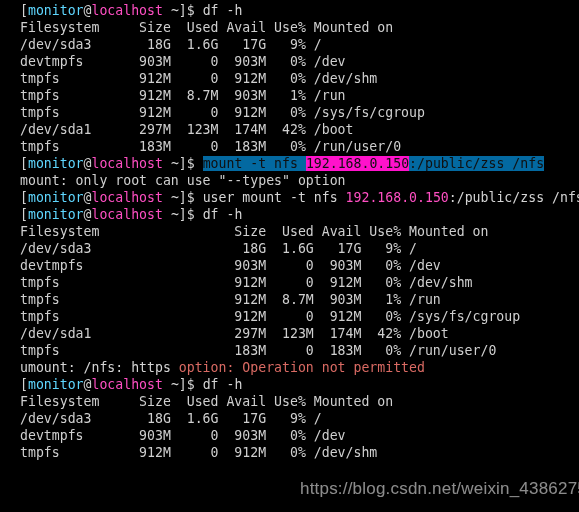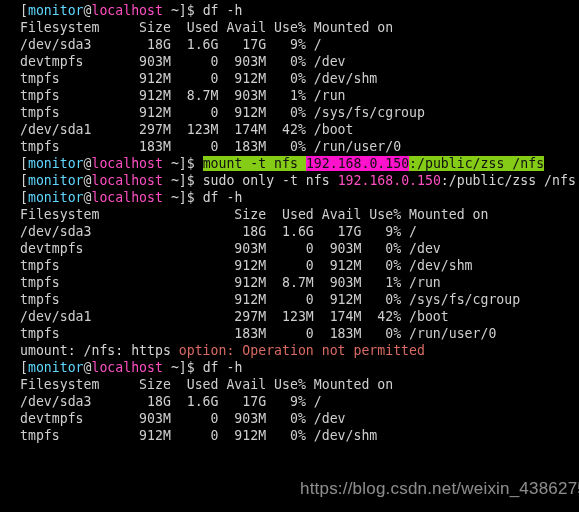--- a/index.html
+++ b/index.html
@@ -38,21 +38,21 @@
 
   
   .c-user   { color: #5fd7ff; }   
   .c-host   { color: #ff4fc3; }   
   .c-plain  { color: #d4d4d4; }   
   .c-magenta{ color: #ff4fc3; }   
   .c-err    { color: #d96a63; }   
 
   
   .sel {
-    background: #84cc16;
+    background: #0369a1;
     color: #101010;
   }
   .sel-hit {
     background: #ff12cb;
     color: #101010;
   }
 
   #watermark {
     position: absolute;
     left: 300px;
@@ -78,22 +78,23 @@
   <div class="line">/dev/sda3       18G  1.6G   17G   9% /</div>
   <div class="line">devtmpfs       903M     0  903M   0% /dev</div>
   <div class="line">tmpfs          912M     0  912M   0% /dev/shm</div>
   <div class="line">tmpfs          912M  8.7M  903M   1% /run</div>
   <div class="line">tmpfs          912M     0  912M   0% /sys/fs/cgroup</div>
   <div class="line">/dev/sda1      297M  123M  174M  42% /boot</div>
   <div class="line">tmpfs          183M     0  183M   0% /run/user/0</div>
 
   <div class="line"><span class="c-plain">[</span><span class="c-user">monitor</span><span class="c-plain">@</span><span class="c-host">localhost</span><span class="c-plain"> ~]$ </span><span class="sel">mount -t nfs </span><span class="sel-hit">192.168.0.150</span><span class="sel">:/public/zss /nfs</span></div>
 
+  <div class="line">mount: only root can use "--types" option</div>
 
-  <div class="line"><span class="c-plain">[</span><span class="c-user">monitor</span><span class="c-plain">@</span><span class="c-host">localhost</span><span class="c-plain"> ~]$ </span><span class="c-plain">sudo only -t nfs </span><span class="c-magenta">192.168.0.150</span><span class="c-plain">:/public/zss /nfs</span></div>
+  <div class="line"><span class="c-plain">[</span><span class="c-user">monitor</span><span class="c-plain">@</span><span class="c-host">localhost</span><span class="c-plain"> ~]$ </span><span class="c-plain">user mount -t nfs </span><span class="c-magenta">192.168.0.150</span><span class="c-plain">:/public/zss /nfs</span></div>
 
   <div class="line"><span class="c-plain">[</span><span class="c-user">monitor</span><span class="c-plain">@</span><span class="c-host">localhost</span><span class="c-plain"> ~]$ </span><span class="c-plain">df -h</span></div>
 
   <div class="line">Filesystem                 Size  Used Avail Use% Mounted on</div>
   <div class="line">/dev/sda3                   18G  1.6G   17G   9% /</div>
   <div class="line">devtmpfs                   903M     0  903M   0% /dev</div>
   <div class="line">tmpfs                      912M     0  912M   0% /dev/shm</div>
   <div class="line">tmpfs                      912M  8.7M  903M   1% /run</div>
   <div class="line">tmpfs                      912M     0  912M   0% /sys/fs/cgroup</div>
   <div class="line">/dev/sda1                  297M  123M  174M  42% /boot</div>

